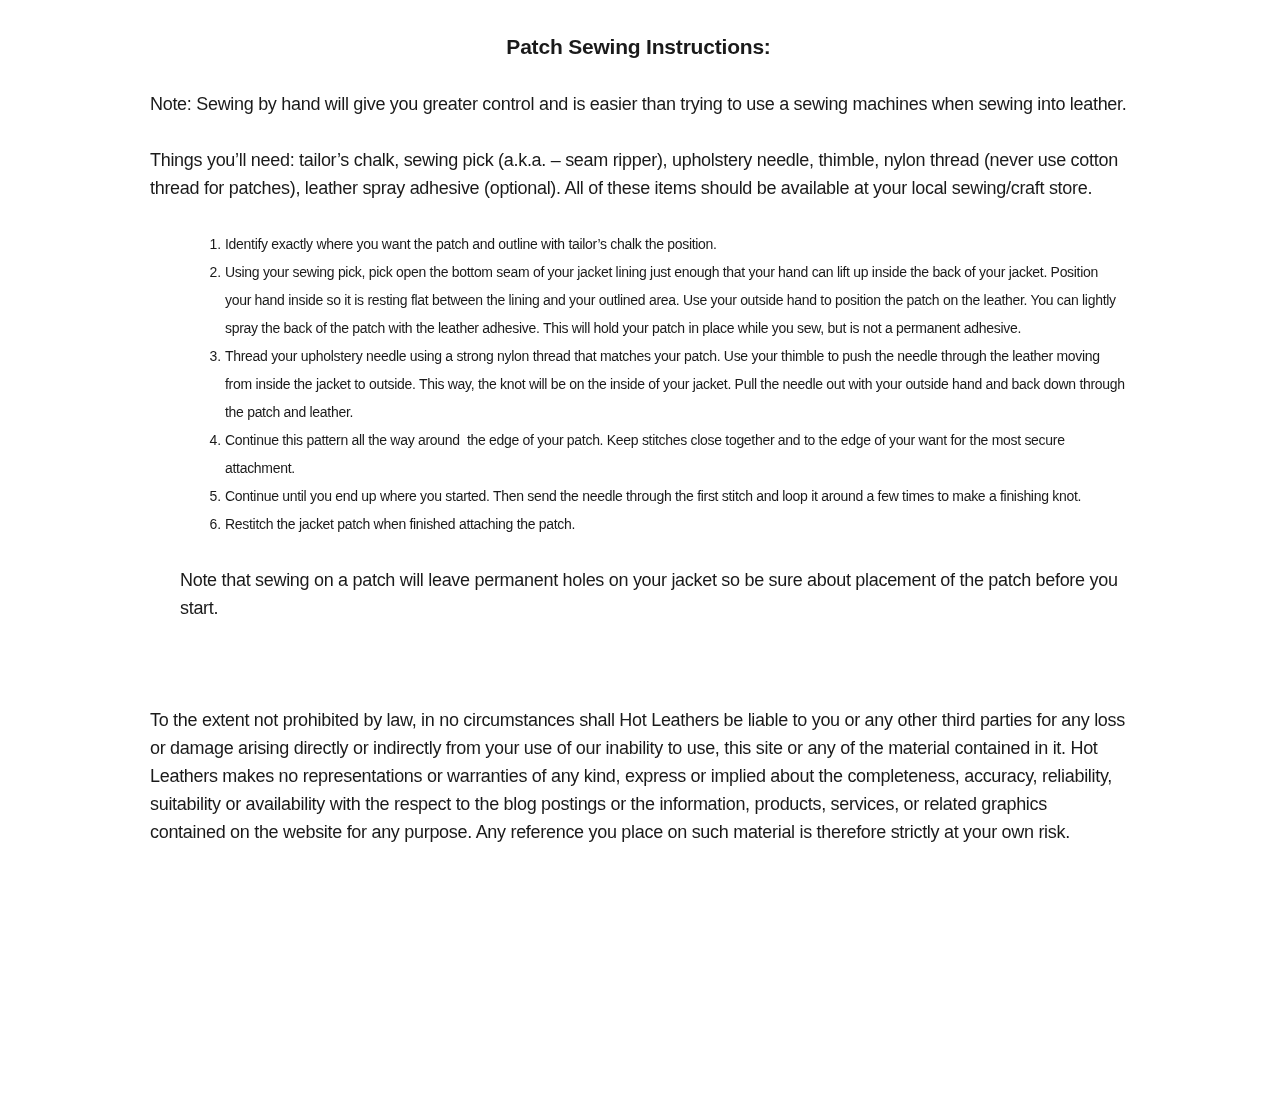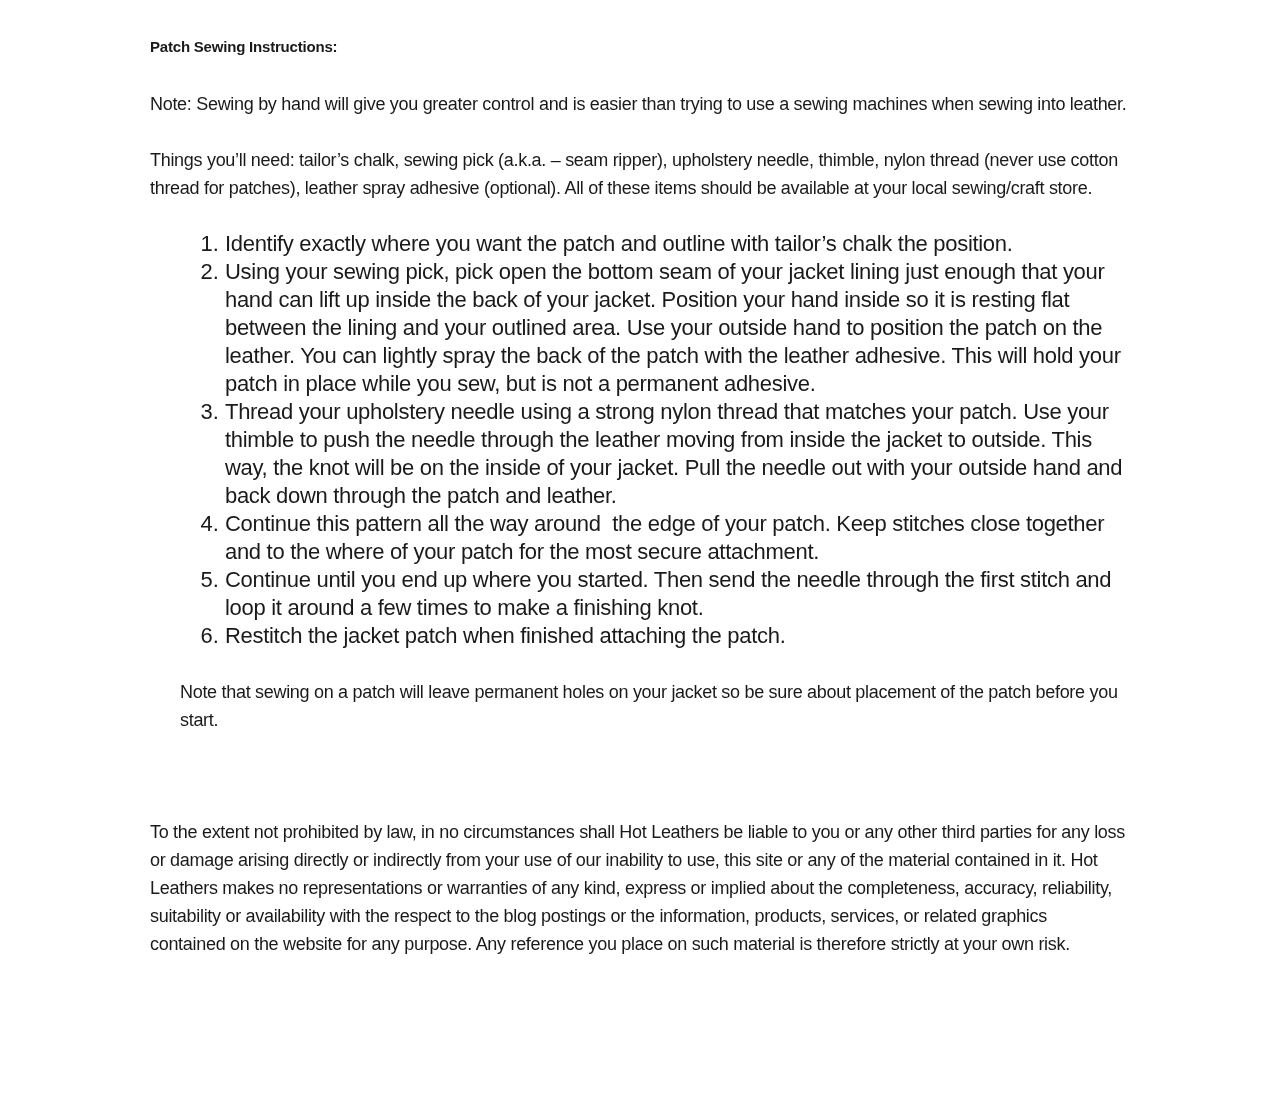--- a/index.html
+++ b/index.html
@@ -17,37 +17,38 @@
   }
   .page {
     box-sizing: border-box;
     width: 1275px;
     height: 1093px;
     padding: 33px 148px 0 150px;
     background: #ffffff;
     overflow: hidden;
   }
   .doc-title {
-    font-size: 15px;
+    font-size: 21px;
     font-weight: bold;
     line-height: 28px;
     letter-spacing: -0.2px;
     margin: 0 0 29px 0;
+    text-align: center;
   }
   .para {
     font-size: 18px;
     line-height: 28px;
     letter-spacing: -0.3px;
     margin: 0 0 28px 0;
     white-space: pre-wrap;
   }
   ol.steps {
     margin: 0 0 28px 0;
     padding: 0 0 0 75px;
-    font-size: 22px;
+    font-size: 14px;
     line-height: 28px;
     letter-spacing: -0.3px;
   }
   ol.steps li {
     margin: 0;
     padding: 0 0 0 0;
     white-space: pre-wrap;
   }
   ol.steps li::marker {
     letter-spacing: 0;
@@ -69,21 +70,21 @@
   <h1 class="doc-title">Patch Sewing Instructions:</h1>
 
   <p class="para">Note: Sewing by hand will give you greater control and is easier than trying to use a sewing machines when sewing into leather.</p>
 
   <p class="para">Things you’ll need: tailor’s chalk, sewing pick (a.k.a. – seam ripper), upholstery needle, thimble, nylon thread (never use cotton thread for patches), leather spray adhesive (optional). All of these items should be available at your local sewing/craft store.</p>
 
   <ol class="steps">
     <li>Identify exactly where you want the patch and outline with tailor’s chalk the position.</li>
     <li>Using your sewing pick, pick open the bottom seam of your jacket lining just enough that your hand can lift up inside the back of your jacket. Position your hand inside so it is resting flat between the lining and your outlined area. Use your outside hand to position the patch on the leather. You can lightly spray the back of the patch with the leather adhesive. This will hold your patch in place while you sew, but is not a permanent adhesive.</li>
     <li>Thread your upholstery needle using a strong nylon thread that matches your patch. Use your thimble to push the needle through the leather moving from inside the jacket to outside. This way, the knot will be on the inside of your jacket. Pull the needle out with your outside hand and back down through the patch and leather.</li>
-    <li>Continue this pattern all the way around  the edge of your patch. Keep stitches close together and to the where of your patch for the most secure attachment.</li>
+    <li>Continue this pattern all the way around  the edge of your patch. Keep stitches close together and to the edge of your want for the most secure attachment.</li>
     <li>Continue until you end up where you started. Then send the needle through the first stitch and loop it around a few times to make a finishing knot.</li>
     <li>Restitch the jacket patch when finished attaching the patch.</li>
   </ol>
 
   <p class="para indented-note">Note that sewing on a patch will leave permanent holes on your jacket so be sure about placement of the patch before you start.</p>
 
 
   <p class="para disclaimer">To the extent not prohibited by law, in no circumstances shall Hot Leathers be liable to you or any other third parties for any loss or damage arising directly or indirectly from your use of our inability to use, this site or any of the material contained in it. Hot Leathers makes no representations or warranties of any kind, express or implied about the completeness, accuracy, reliability, suitability or availability with the respect to the blog postings or the information, products, services, or related graphics contained on the website for any purpose. Any reference you place on such material is therefore strictly at your own risk.</p>
 
 </div>

